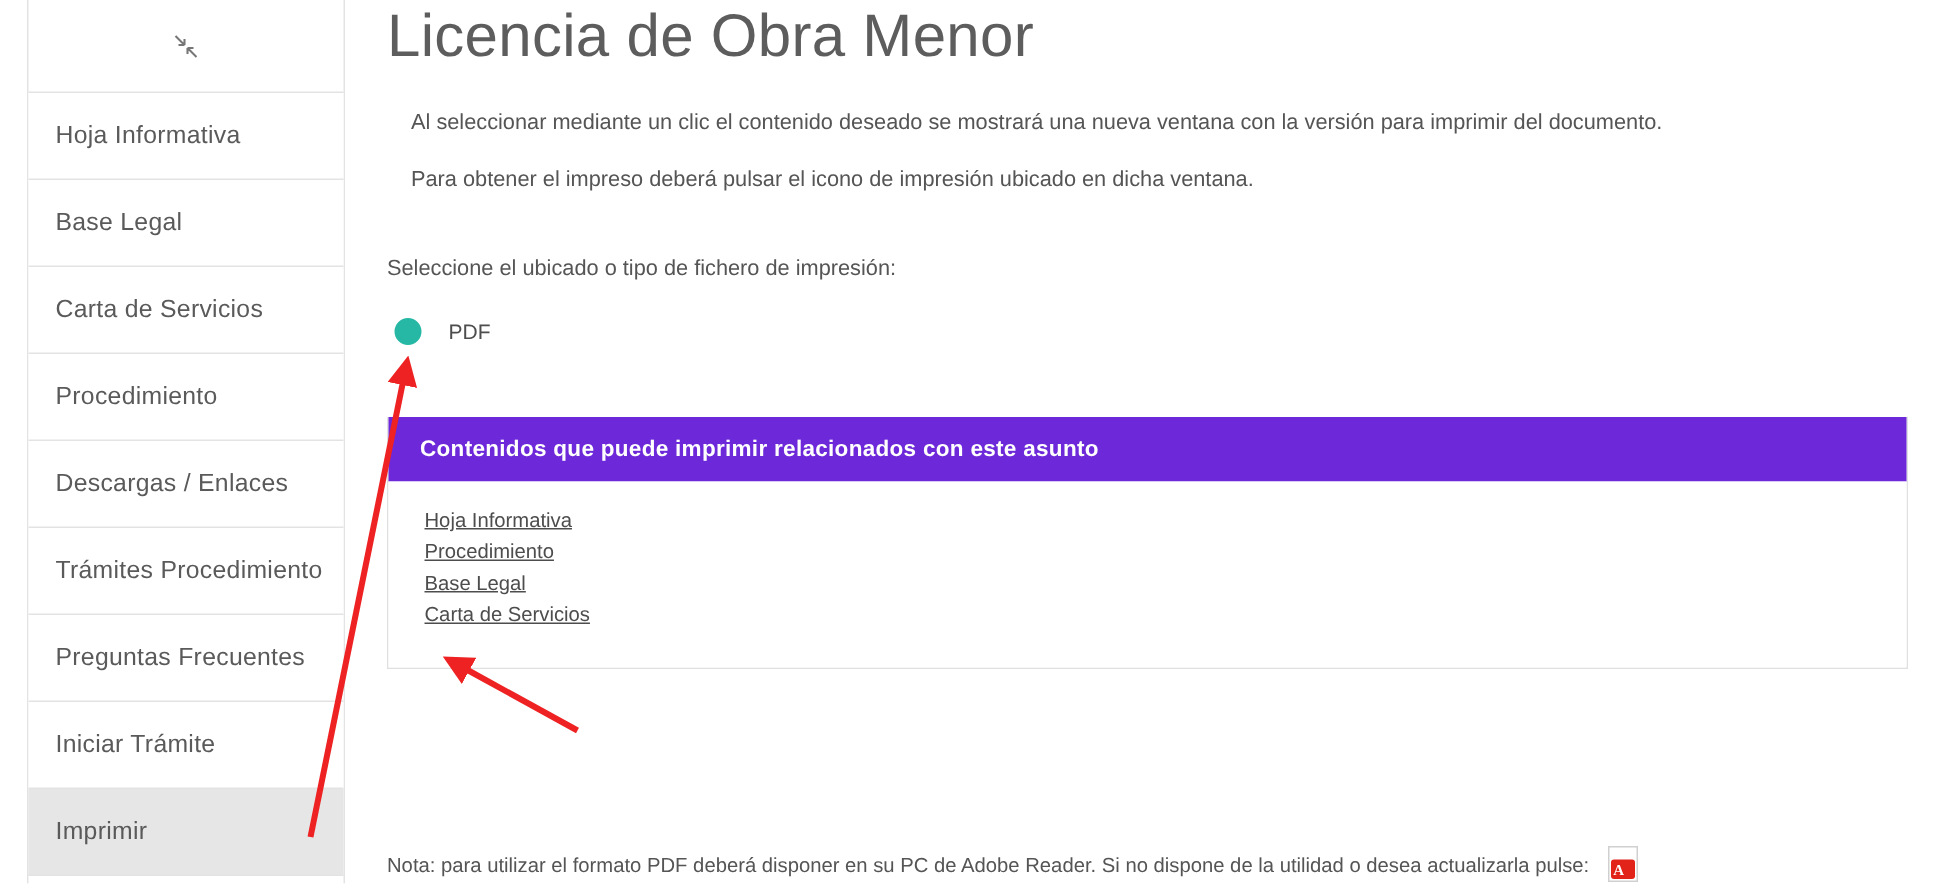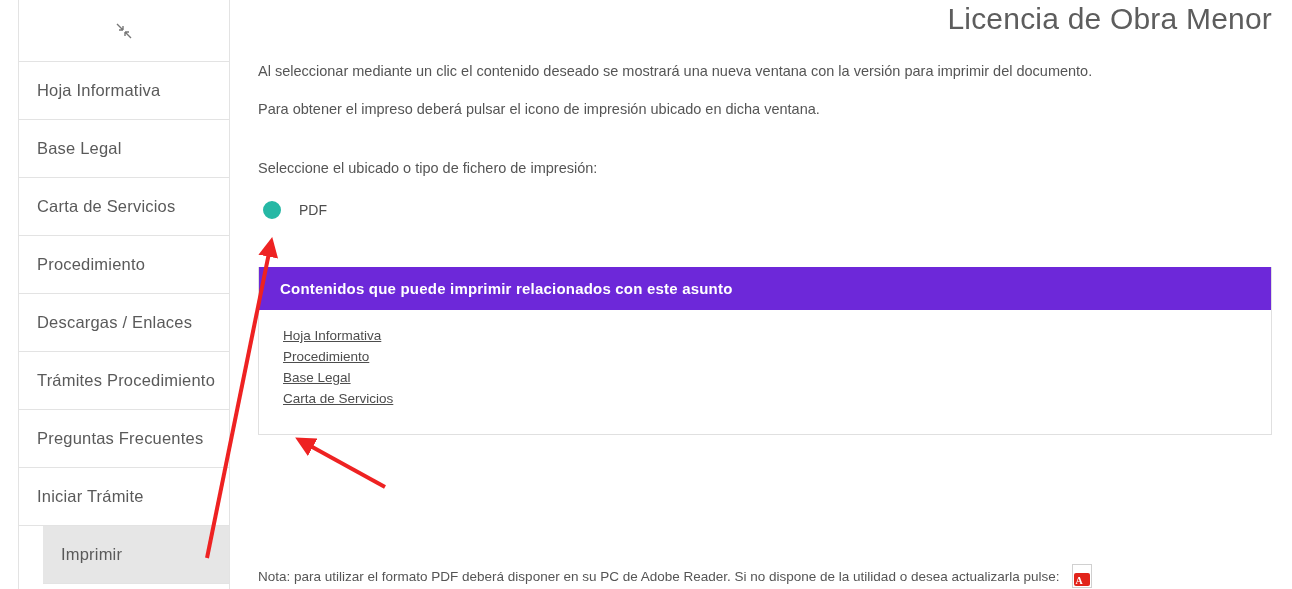--- a/index.html
+++ b/index.html
@@ -58,43 +58,41 @@
     align-items: center;
     padding-left: 18px;
     font-size: 16.5px;
     letter-spacing: .2px;
     color: #5a5a5a;
     cursor: pointer;
     background: #ffffff;
   }
   .sidebar-item.active {
     background: #e6e6e6;
-    margin-left: 24px;
   }
 
   
   .content {
     flex: 1 1 auto;
     padding: 0 20px 0 28px;
     box-sizing: border-box;
     position: relative;
   }
   h1.title {
-    font-size: 30px;
+    font-size: 40px;
     font-weight: 400;
     color: #5d5d5d;
     margin: 0;
     padding-top: 2px;
     letter-spacing: .2px;
-    text-align: right;
   }
   p.para {
     font-size: 14.5px;
     color: #555;
-    margin: 26px 0 0 0;
+    margin: 26px 0 0 16px;
     line-height: 1.35;
   }
   p.para.second {
     margin-top: 18px;
   }
   p.select-label {
     font-size: 14.5px;
     color: #555;
     margin: 41px 0 0 0;
   }

